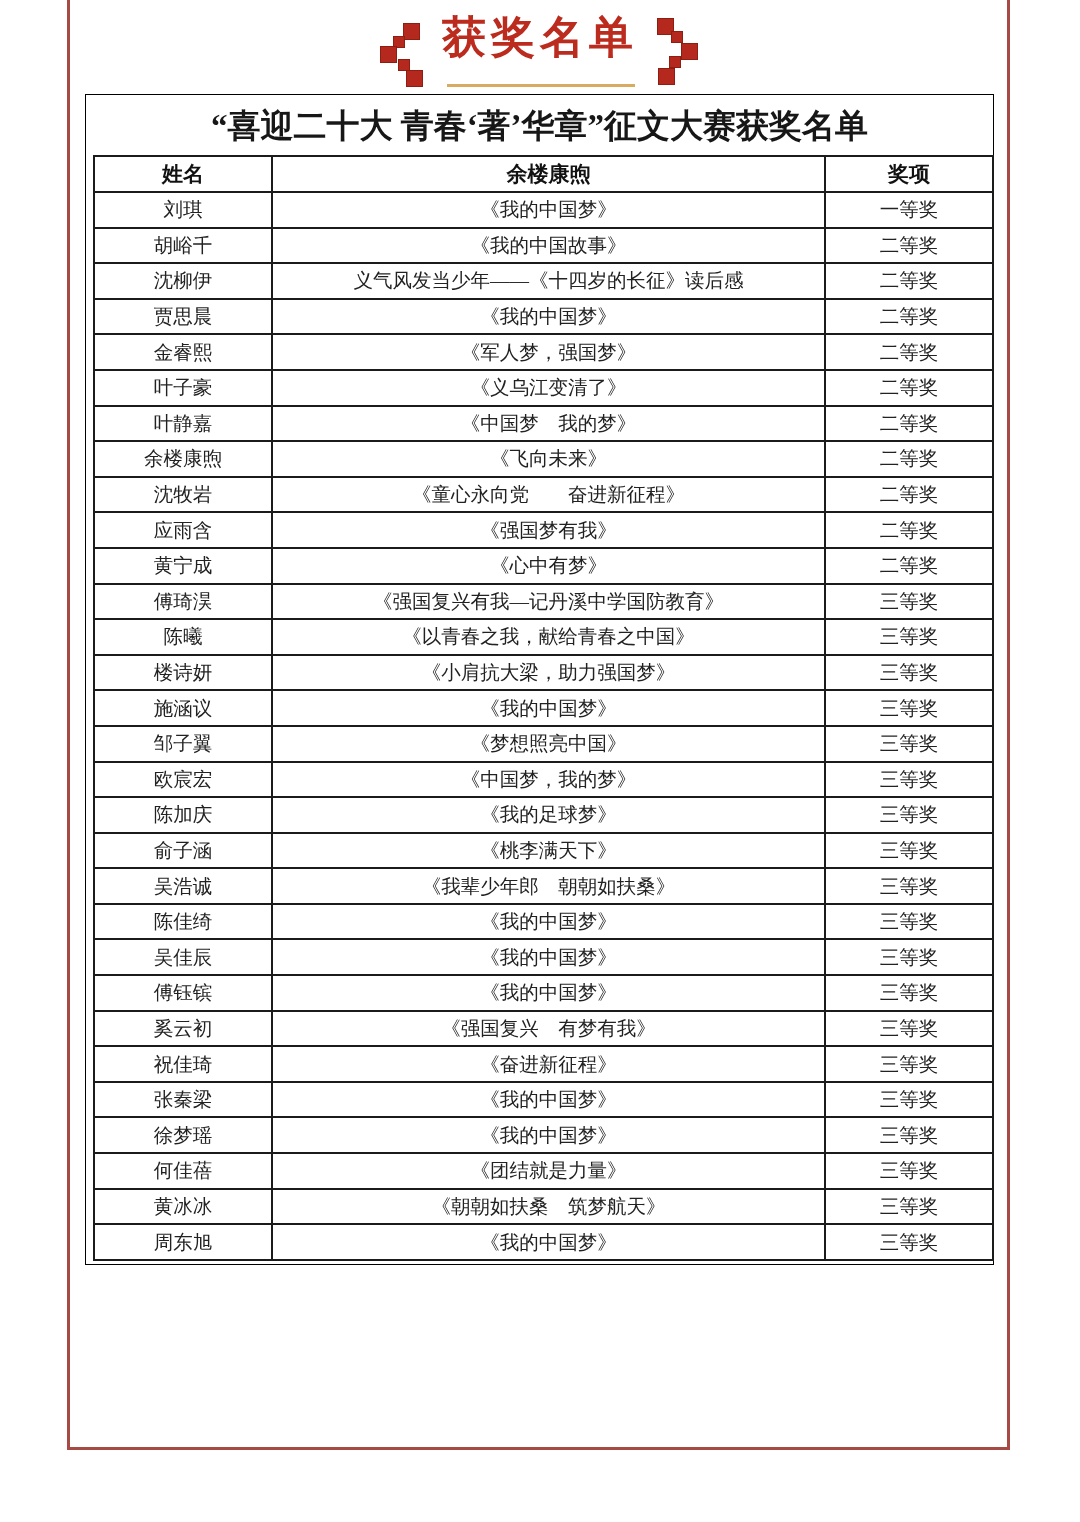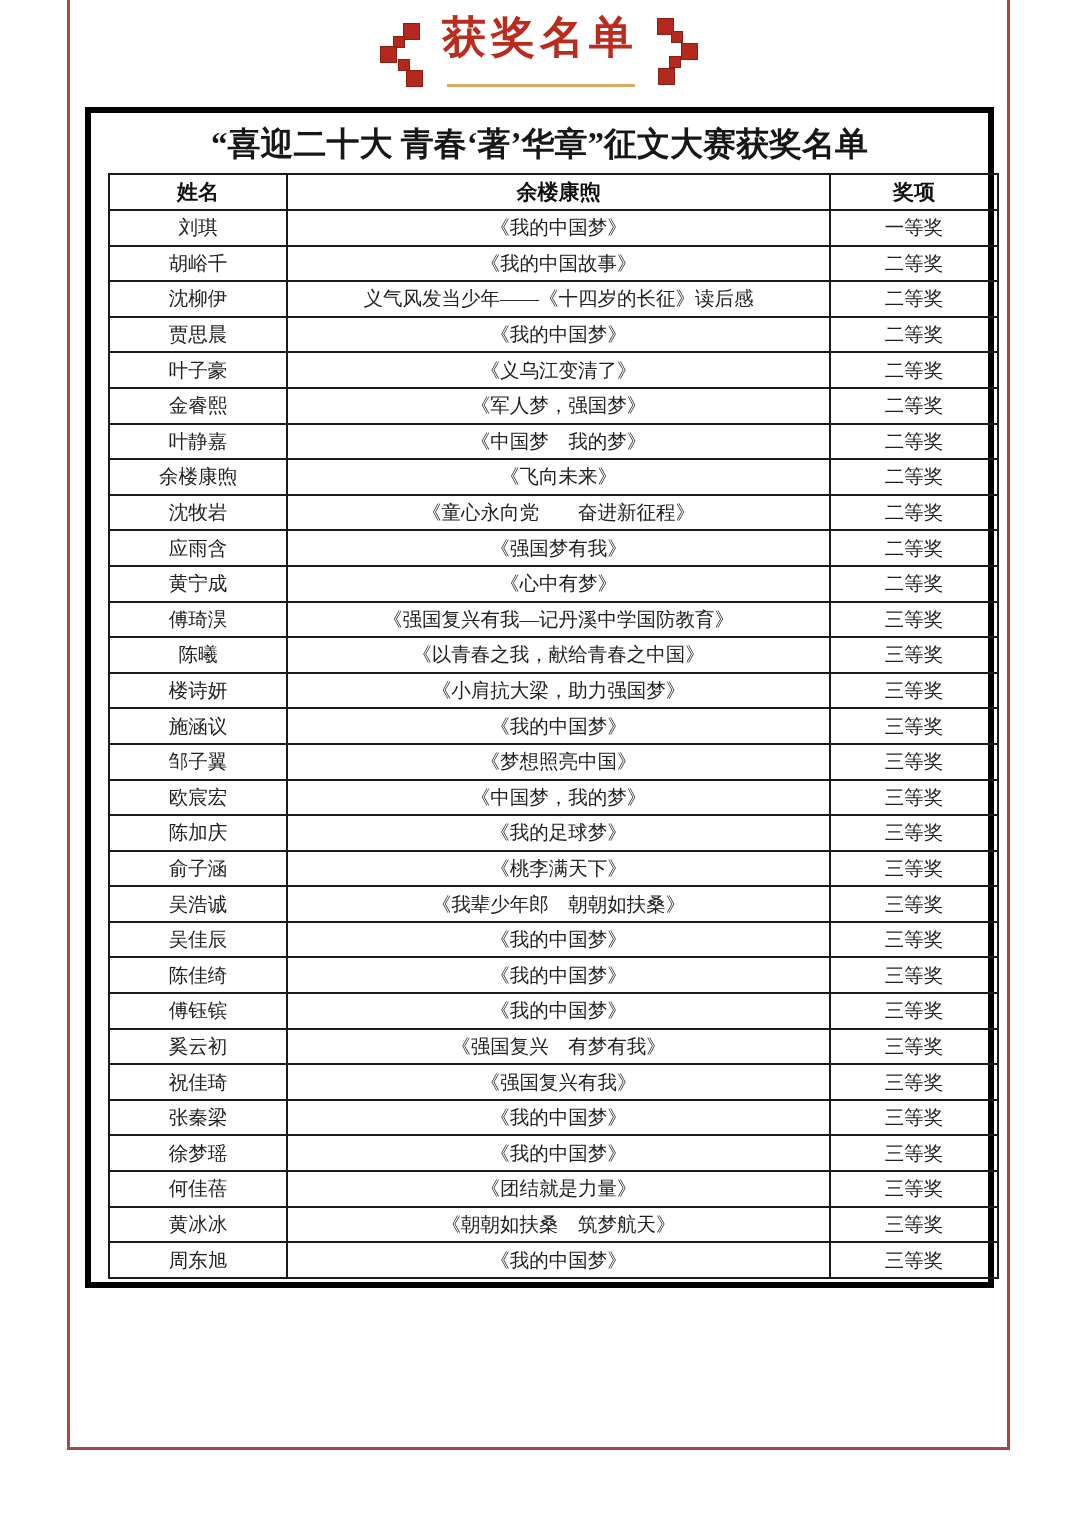--- a/index.html
+++ b/index.html
@@ -57,40 +57,40 @@
   .chevron-left .s5 { left: 26px; top: 53px; }
   
   .chevron-right .s1 { left: 3px;  top: 3px; }
   .chevron-right .s2 { left: 17px; top: 16px; }
   .chevron-right .s3 { left: 27px; top: 28px; }
   .chevron-right .s4 { left: 15px; top: 41px; }
   .chevron-right .s5 { left: 4px;  top: 53px; }
   
   .table-card {
     position: absolute;
-    left: 85px; top: 107px;
+    left: 85px; top: 94px;
     width: 909px;
-    border: 6px solid #000000;
+    border: 1px solid #000000;
     background: #ffffff;
     box-sizing: border-box;
   }
   .table-title {
     height: 60px;
     line-height: 62px;
     text-align: center;
     font-size: 33px;
     font-weight: bold;
     color: #171717;
     white-space: nowrap;
   }
   table.awards {
     border-collapse: collapse;
     table-layout: fixed;
     width: calc(100% - 6px);
-    margin: 0 3px 3px 17px;
+    margin: 0 3px 3px 7px;
   }
   table.awards col.c-name  { width: 178px; }
   table.awards col.c-award { width: 168px; }
   table.awards th, table.awards td {
     border: 2px solid #1b1b1b;
     text-align: center;
     vertical-align: middle;
     padding: 0 4px;
     overflow: hidden;
     white-space: nowrap;
@@ -162,30 +162,30 @@
           <td>沈柳伊</td>
           <td>义气风发当少年——《十四岁的长征》读后感</td>
           <td>二等奖</td>
         </tr>
         <tr>
           <td>贾思晨</td>
           <td>《我的中国梦》</td>
           <td>二等奖</td>
         </tr>
         <tr>
+          <td>金睿熙</td>
+          <td>《军人梦，强国梦》</td>
+          <td>二等奖</td>
+        </tr>
+        <tr>
           <td>叶子豪</td>
           <td>《义乌江变清了》</td>
           <td>二等奖</td>
         </tr>
         <tr>
-          <td>金睿熙</td>
-          <td>《军人梦，强国梦》</td>
-          <td>二等奖</td>
-        </tr>
-        <tr>
           <td>叶静嘉</td>
           <td>《中国梦　我的梦》</td>
           <td>二等奖</td>
         </tr>
         <tr>
           <td>余楼康煦</td>
           <td>《飞向未来》</td>
           <td>二等奖</td>
         </tr>
         <tr>
@@ -242,42 +242,42 @@
           <td>俞子涵</td>
           <td>《桃李满天下》</td>
           <td>三等奖</td>
         </tr>
         <tr>
           <td>吴浩诚</td>
           <td>《我辈少年郎　朝朝如扶桑》</td>
           <td>三等奖</td>
         </tr>
         <tr>
+          <td>陈佳绮</td>
+          <td>《我的中国梦》</td>
+          <td>三等奖</td>
+        </tr>
+        <tr>
           <td>吴佳辰</td>
-          <td>《我的中国梦》</td>
-          <td>三等奖</td>
-        </tr>
-        <tr>
-          <td>陈佳绮</td>
           <td>《我的中国梦》</td>
           <td>三等奖</td>
         </tr>
         <tr>
           <td>傅钰镔</td>
           <td>《我的中国梦》</td>
           <td>三等奖</td>
         </tr>
         <tr>
           <td>奚云初</td>
           <td>《强国复兴　有梦有我》</td>
           <td>三等奖</td>
         </tr>
         <tr>
           <td>祝佳琦</td>
-          <td>《强国复兴有我》</td>
+          <td>《奋进新征程》</td>
           <td>三等奖</td>
         </tr>
         <tr>
           <td>张秦梁</td>
           <td>《我的中国梦》</td>
           <td>三等奖</td>
         </tr>
         <tr>
           <td>徐梦瑶</td>
           <td>《我的中国梦》</td>

